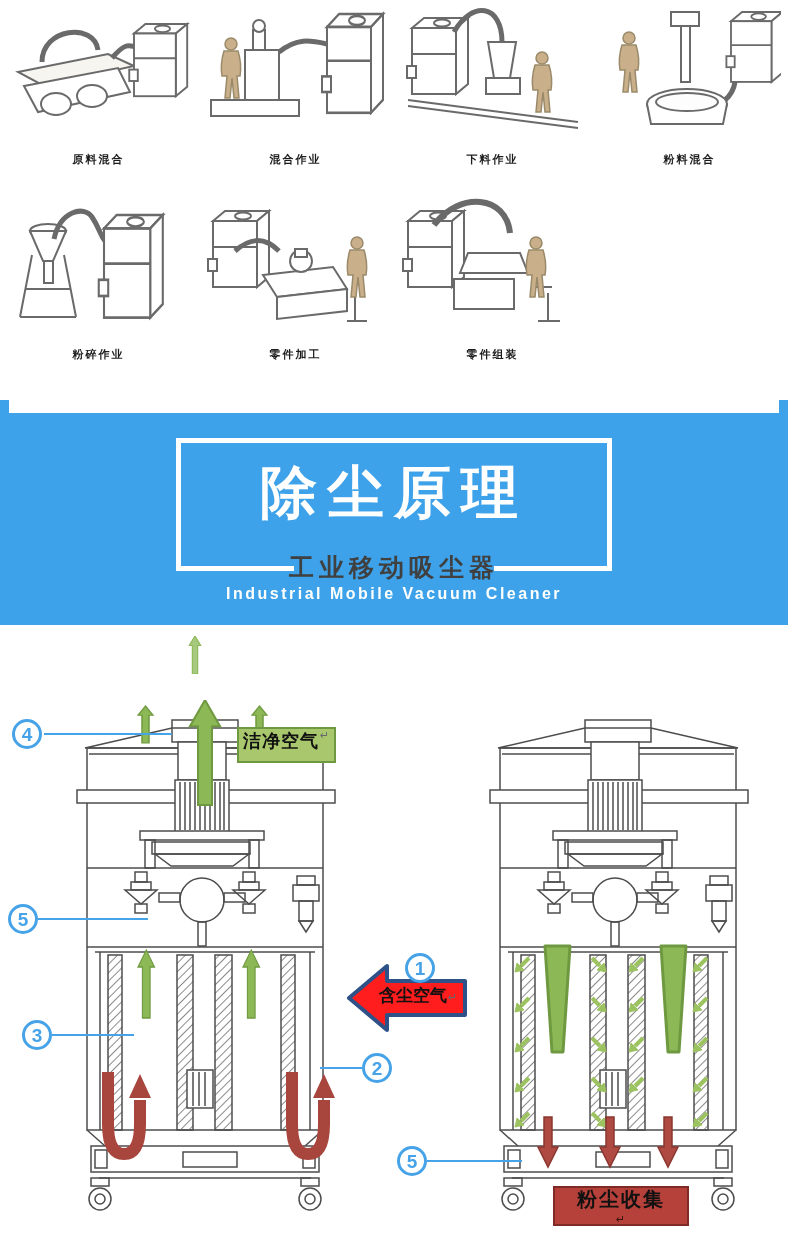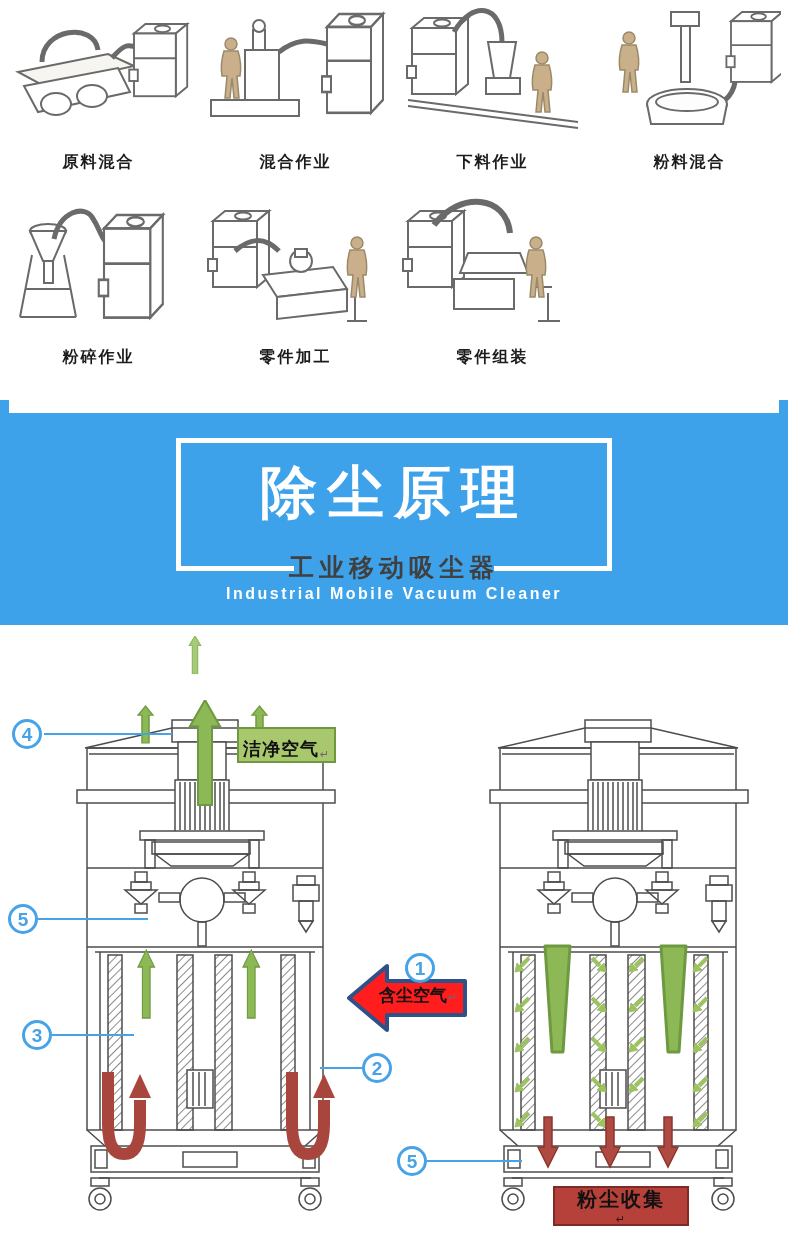--- a/index.html
+++ b/index.html
@@ -3,21 +3,21 @@
 <meta charset="utf-8">
 <style>
   html,body{margin:0;padding:0;background:#fff;}
   #page{position:relative;width:788px;height:1239px;background:#fff;overflow:hidden;
         font-family:"Liberation Sans","DejaVu Sans",sans-serif;}
   
   .apps-grid{position:absolute;left:0;top:0;width:788px;height:392px;display:grid;
              grid-template-columns:repeat(4,197px);grid-template-rows:195px 195px;}
   .app-cell{display:flex;flex-direction:column;align-items:center;justify-content:flex-start;}
   .app-art{width:182px;height:146px;flex:0 0 auto;}
-  .app-caption{margin-top:6px;font-size:16px;font-weight:bold;color:#1c1c1c;letter-spacing:2px;}
+  .app-caption{margin-top:6px;font-size:11px;font-weight:bold;color:#1c1c1c;letter-spacing:2px;}
   
   .edge-tab{position:absolute;width:9px;height:14px;background:#3DA2E9;}
   .banner{position:absolute;left:0;top:413px;width:788px;height:212px;background:#3DA2E9;}
   .banner-box{position:absolute;left:176px;top:25px;width:426px;height:128px;
               border:5px solid #fff;border-bottom:none;}
   .banner-bottom-seg{position:absolute;top:153px;height:5px;background:#fff;}
   .seg-left{left:176px;width:118px;}
   .seg-right{left:494px;width:118px;}
   .banner-title{position:absolute;left:0;top:42px;width:100%;text-align:center;color:#fff;
                 font-size:57px;font-weight:bold;letter-spacing:10px;}
@@ -26,21 +26,21 @@
   .banner-en{position:absolute;left:0;top:172px;width:100%;text-align:center;color:#fff;
              font-size:16px;font-weight:bold;letter-spacing:2.5px;}
   
   .diagram{position:absolute;left:0;top:625px;width:788px;height:614px;background:#fff;}
   .abs{position:absolute;}
   .callout-circle{position:absolute;width:24px;height:24px;border:3px solid #47A3E8;border-radius:50%;
                   color:#47A3E8;font-size:19px;font-weight:bold;display:flex;align-items:center;
                   justify-content:center;background:#fff;line-height:1;}
   .callout-line{position:absolute;height:2px;background:#47A3E8;}
   .label-green{position:absolute;left:237px;top:102px;width:95px;height:32px;background:#A9C86D;
-               border:2px solid #6F9940;display:flex;align-items:flex-end;justify-content:center;
+               border:2px solid #6F9940;display:flex;align-items:flex-start;justify-content:center;
                font-size:18px;font-weight:bold;color:#111;letter-spacing:1px;}
   .label-darkred{position:absolute;left:553px;top:561px;width:132px;height:36px;background:#B5413A;
                  border:2px solid #7E2B26;display:flex;align-items:center;justify-content:center;
                  font-size:20px;font-weight:bold;color:#111;letter-spacing:2px;flex-direction:column;}
   .inlet-text{position:absolute;left:372px;top:359px;width:92px;text-align:center;
               font-size:17px;font-weight:bold;color:#111;}
   .ret{font-size:11px;color:#6a6a6a;font-weight:normal;margin-left:1px;}
 </style>
 </head>
 <body>

